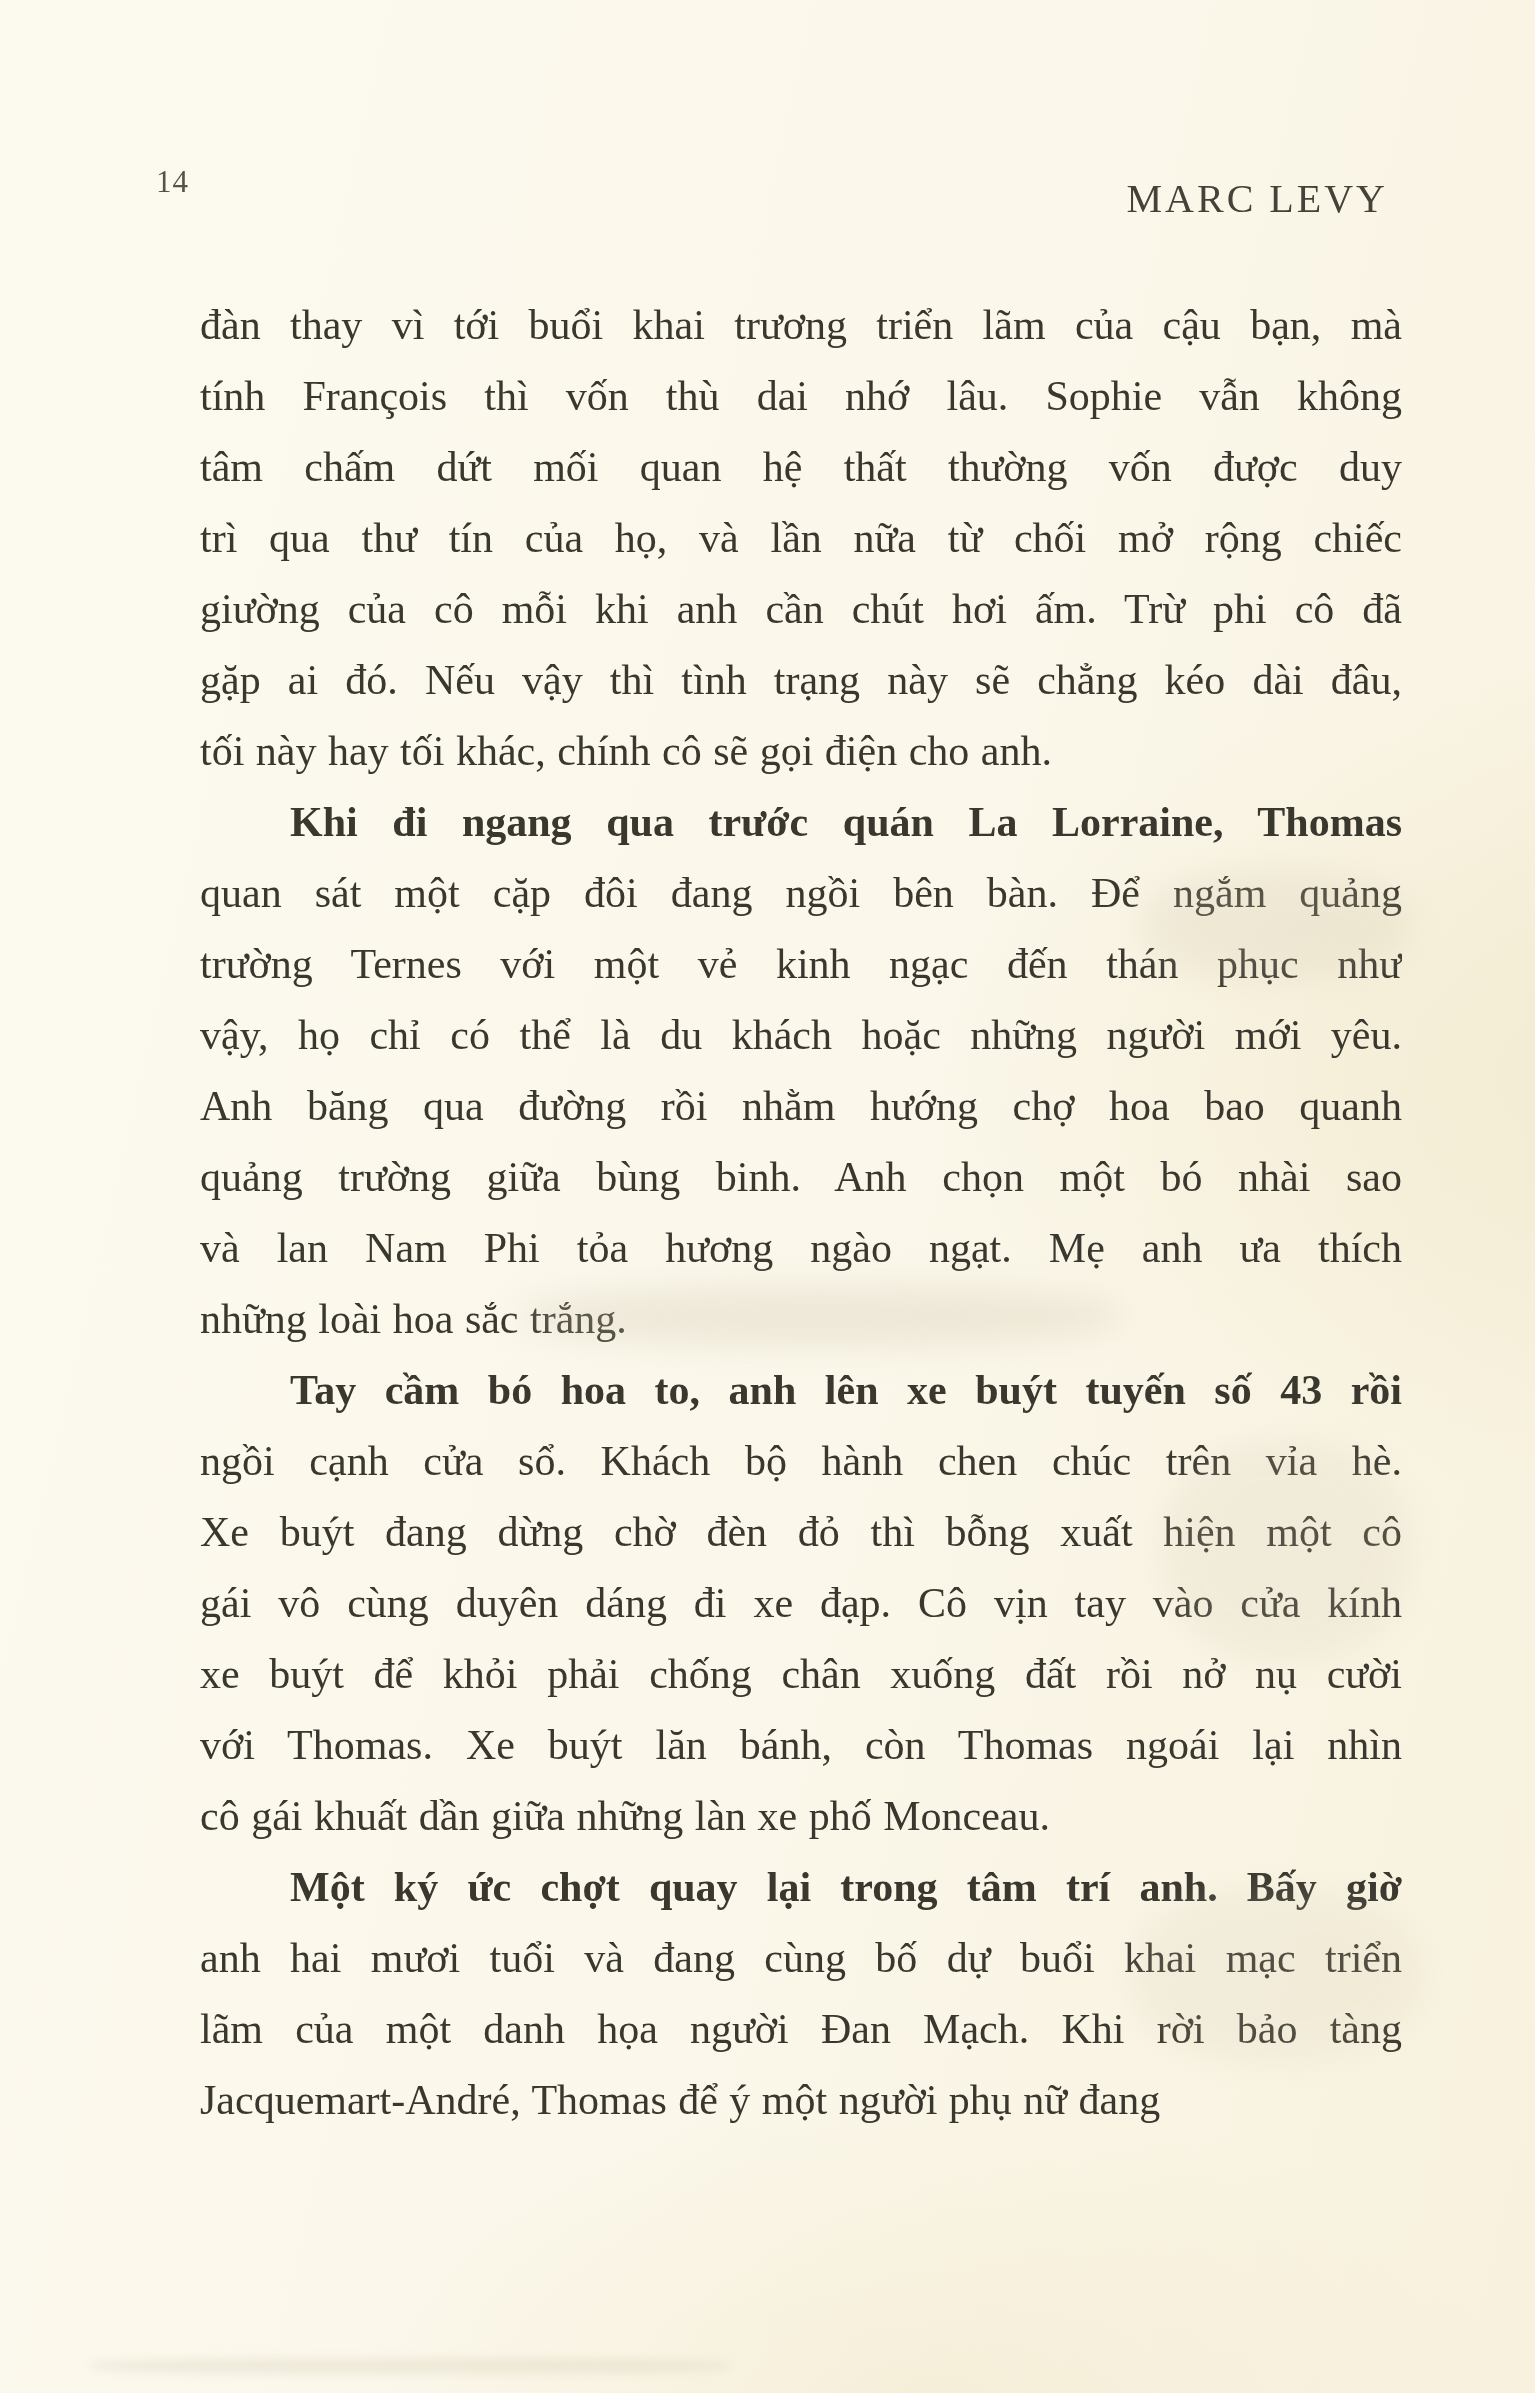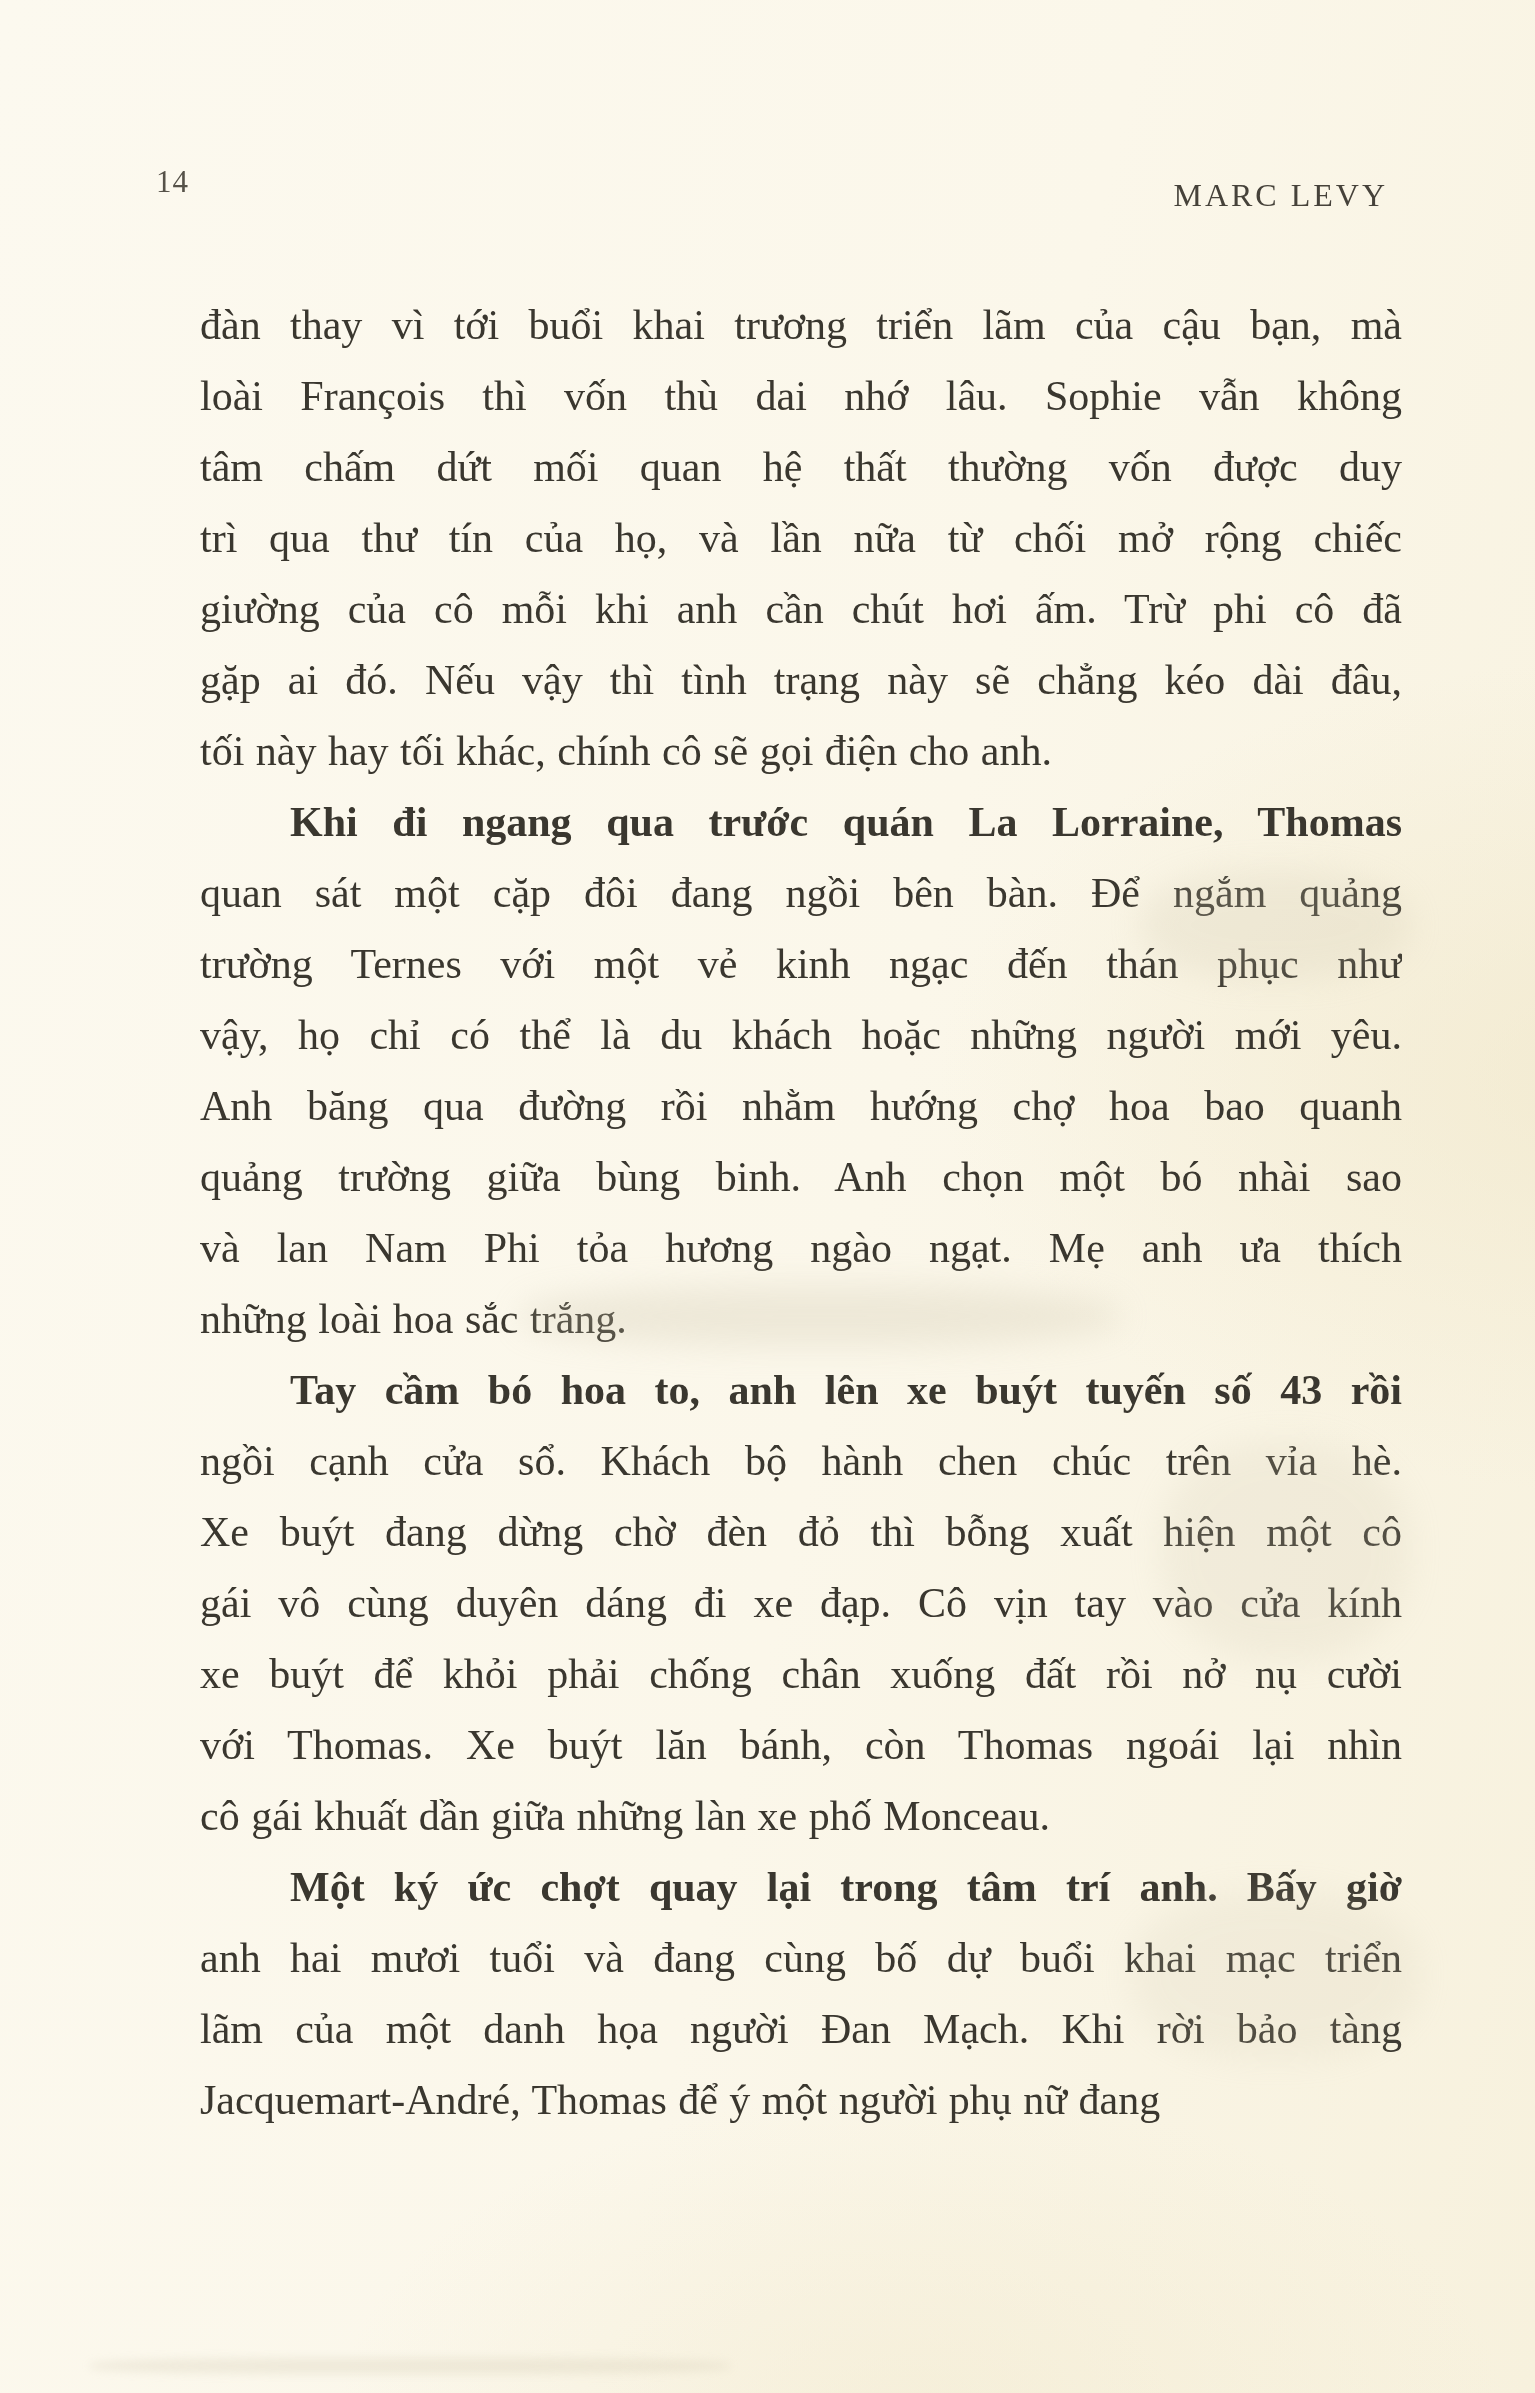--- a/index.html
+++ b/index.html
@@ -27,21 +27,21 @@
     top: 166px;
     font-size: 31px;
     line-height: 1;
     color: #565249;
     letter-spacing: 1px;
   }
   .running-header {
     position: absolute;
     top: 179px;
     right: 147px;
-    font-size: 32px;
+    font-size: 40px;
     line-height: 1;
     letter-spacing: 3px;
     color: #46423a;
   }
 
   
   .body-block {
     position: absolute;
     left: 200px;
     top: 290px;
@@ -80,21 +80,21 @@
 
 <div class="page">
 
   <div class="folio">14</div>
 
   <div class="running-header">MARC LEVY</div>
 
   <main class="body-block">
       <div class="para">
         <div class="line">đàn thay vì tới buổi khai trương triển lãm của cậu bạn, mà</div>
-        <div class="line">loài François thì vốn thù dai nhớ lâu. Sophie vẫn không</div>
+        <div class="line">tính François thì vốn thù dai nhớ lâu. Sophie vẫn không</div>
         <div class="line">tâm chấm dứt mối quan hệ thất thường vốn được duy</div>
         <div class="line">trì qua thư tín của họ, và lần nữa từ chối mở rộng chiếc</div>
         <div class="line">giường của cô mỗi khi anh cần chút hơi ấm. Trừ phi cô đã</div>
         <div class="line">gặp ai đó. Nếu vậy thì tình trạng này sẽ chẳng kéo dài đâu,</div>
         <div class="line last">tối này hay tối khác, chính cô sẽ gọi điện cho anh.</div>
       </div>
       <div class="para">
         <div class="line indent">Khi đi ngang qua trước quán La Lorraine, Thomas</div>
         <div class="line">quan sát một cặp đôi đang ngồi bên bàn. Để ngắm quảng</div>
         <div class="line">trường Ternes với một vẻ kinh ngạc đến thán phục như</div>

